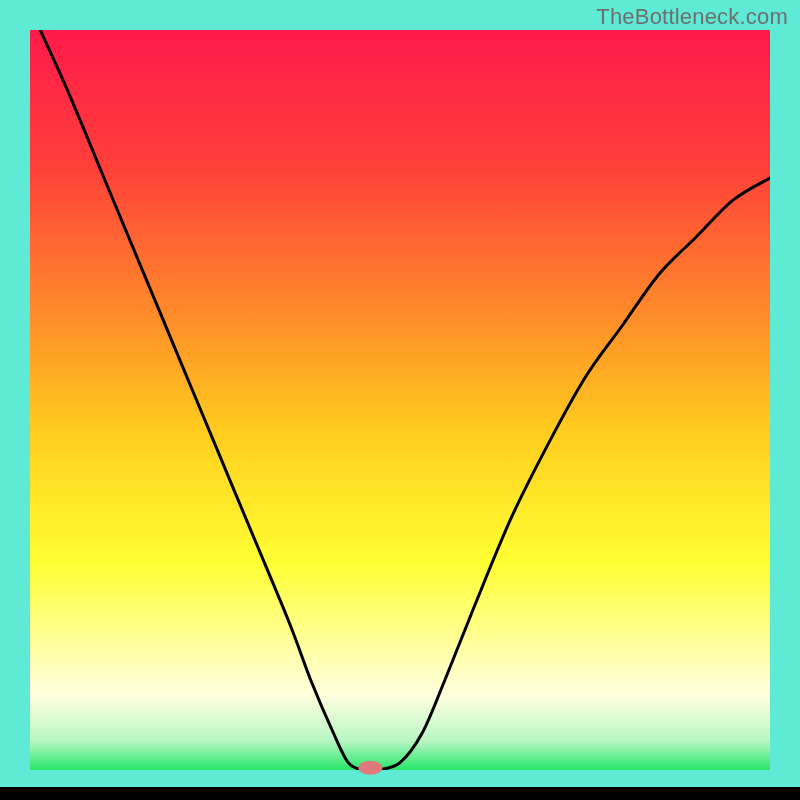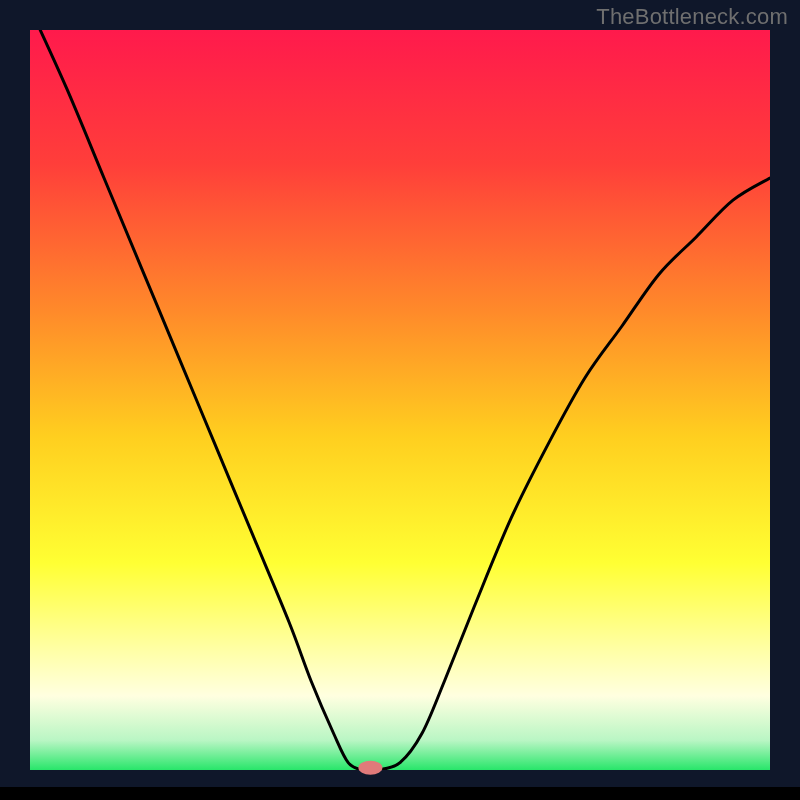--- a/index.html
+++ b/index.html
@@ -8,21 +8,21 @@
     width: 800px;
     height: 800px;
     background: #000;
     overflow: hidden;
     font-family: Arial, Helvetica, sans-serif;
   }
   .frame {
     position: relative;
     width: 800px;
     height: 787px;
-    background: #0f172a;
+    background: #5eead4;
   }
   .watermark {
     position: absolute;
     top: 4px;
     right: 12px;
     color: #6f6f6f;
     font-size: 22px;
     font-weight: 500;
     letter-spacing: 0.2px;
     user-select: none;

